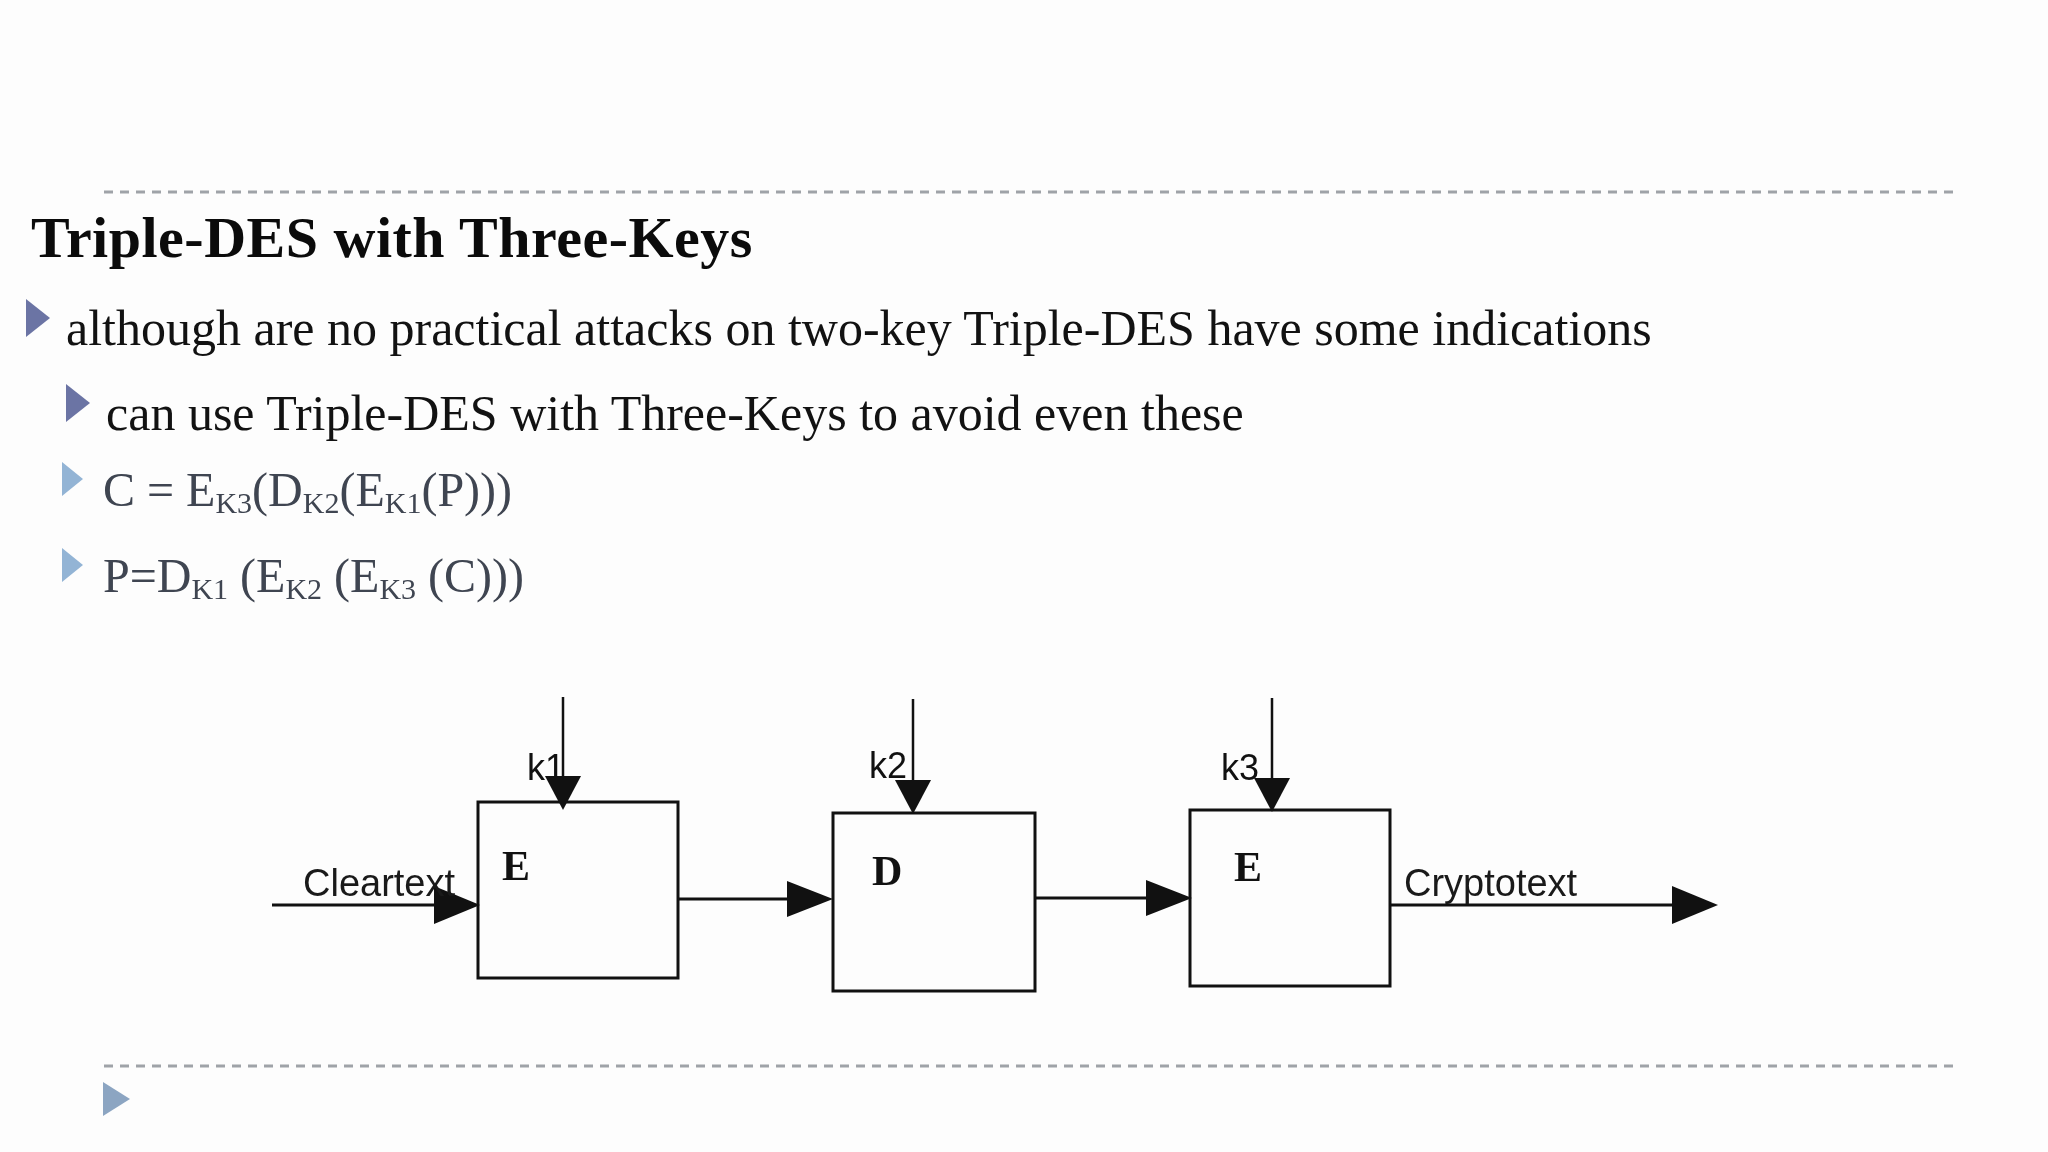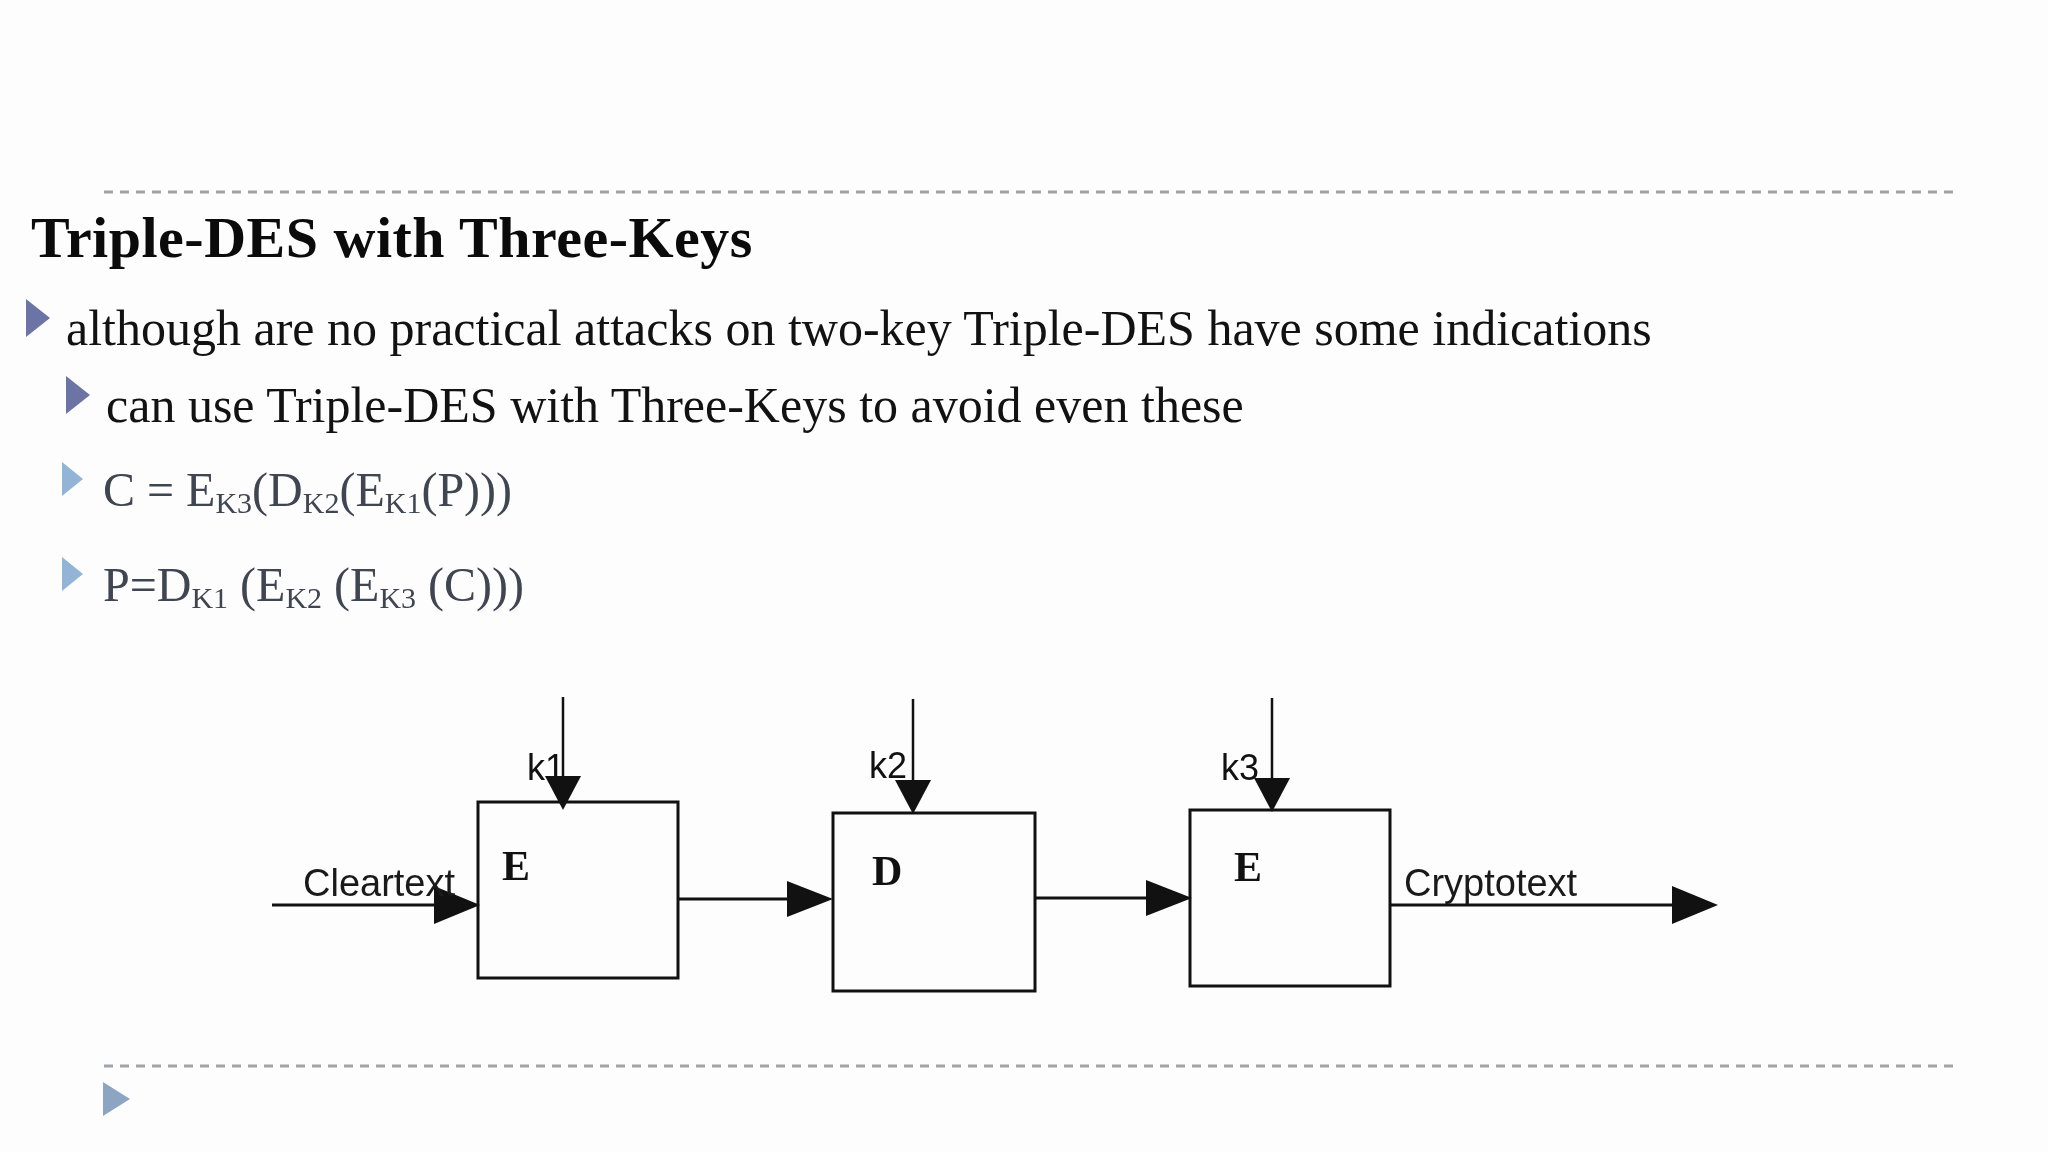--- a/index.html
+++ b/index.html
@@ -48,31 +48,31 @@
 </head>
 <body>
 
 <div class="slide-title">Triple-DES with Three-Keys</div>
 
 <div class="bullet-row level1" style="top:299px;">
   <span class="tri-main"></span>
   <span class="bullet-text">although are no practical attacks on two-key Triple-DES have some indications</span>
 </div>
 
-<div class="bullet-row level1" style="top:376px;padding-left:40px;">
+<div class="bullet-row level1" style="top:384px;padding-left:40px;">
   <span class="tri-main"></span>
   <span class="bullet-text">can use Triple-DES with Three-Keys to avoid even these</span>
 </div>
 
 <div class="bullet-row level2" style="top:462px;">
   <span class="tri-sub"></span>
   <span class="formula"><span>C = E</span><sub>K3</sub><span>(D</span><sub>K2</sub><span>(E</span><sub>K1</sub><span>(P)))</span></span>
 </div>
 
-<div class="bullet-row level2" style="top:548px;margin-top:9px;">
+<div class="bullet-row level2" style="top:548px;">
   <span class="tri-sub"></span>
   <span class="formula"><span>P=D</span><sub>K1</sub><span> (E</span><sub>K2</sub><span> (E</span><sub>K3</sub><span> (C)))</span></span>
 </div>
 
 <svg id="diagram-layer" viewBox="0 0 2048 1152">
 
   <line x1="104" y1="192" x2="1953" y2="192" stroke="#9fa3a8" stroke-width="3" stroke-dasharray="9 7"></line>
   <line x1="104" y1="1066" x2="1953" y2="1066" stroke="#9fa3a8" stroke-width="3" stroke-dasharray="9 7"></line>
 
   <polygon points="103,1082 130,1099 103,1116" fill="#8ca5c2"></polygon>

